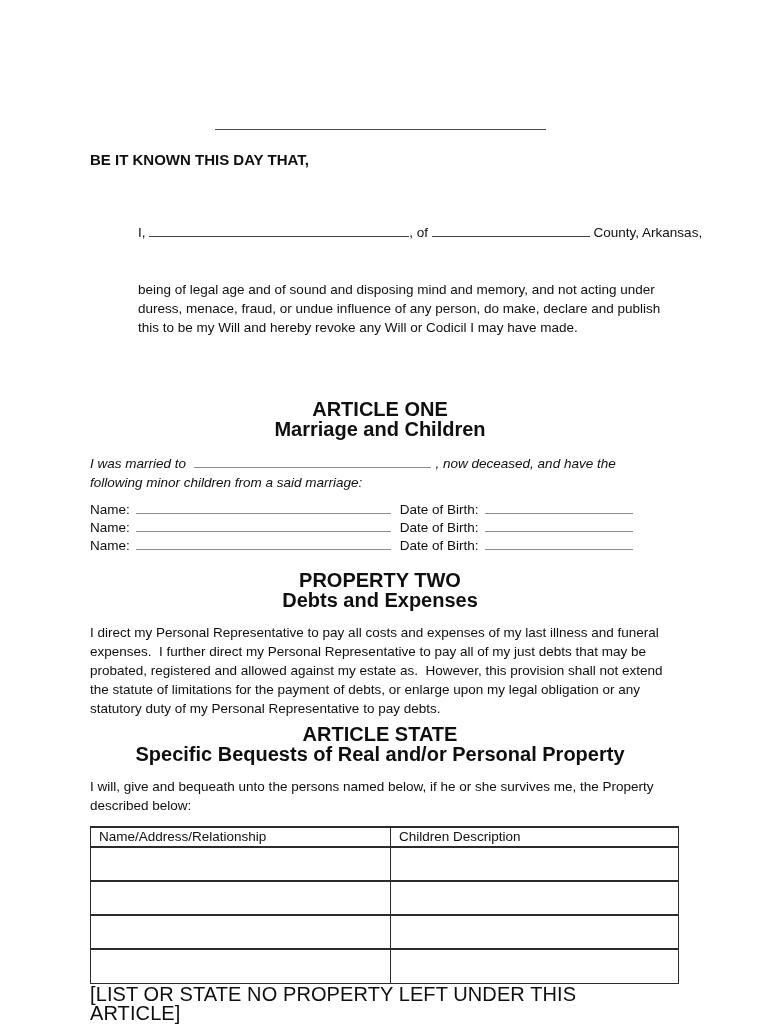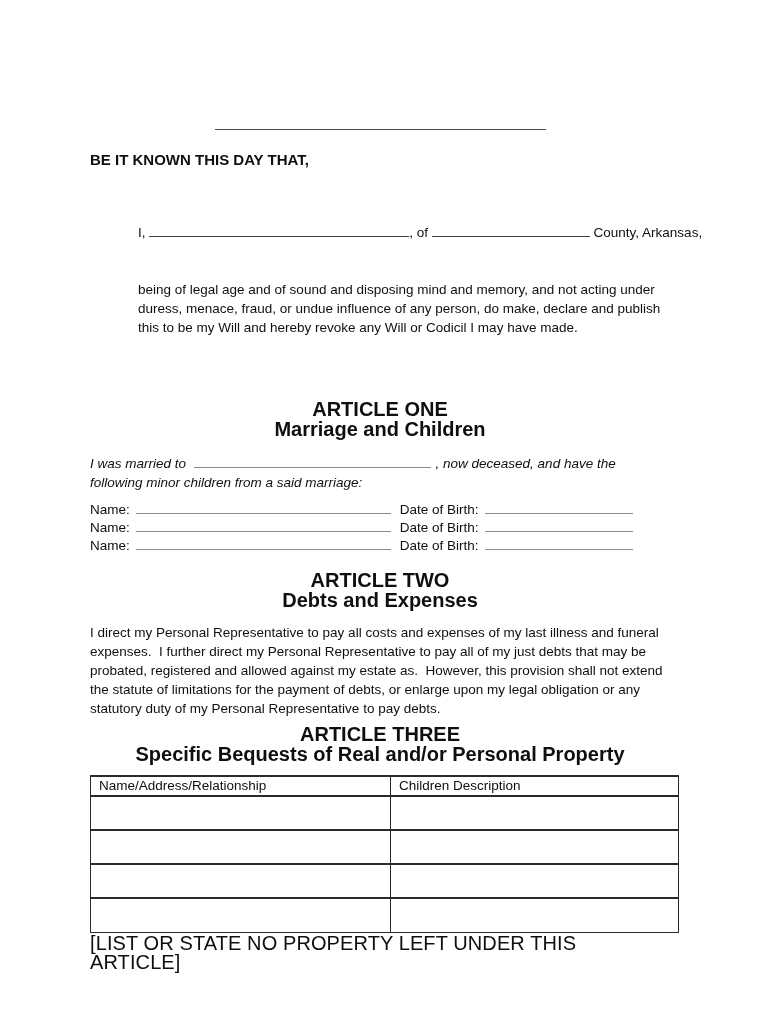--- a/index.html
+++ b/index.html
@@ -119,28 +119,29 @@
     <div class="article-heading">Marriage and Children</div>
 
     <div class="para married-para"><span>I was married to</span>  <span class="blank light" style="width:237px"></span><span class="married-tail">, now deceased, and have the following minor children from a said marriage:</span></div>
 
     <div class="children-rows">
       <div class="child-row"><span>Name:</span><span class="blank light child-name-blank"></span><span class="child-dob-label">Date of Birth:</span><span class="blank light child-dob-blank"></span></div>
       <div class="child-row"><span>Name:</span><span class="blank light child-name-blank"></span><span class="child-dob-label">Date of Birth:</span><span class="blank light child-dob-blank"></span></div>
       <div class="child-row"><span>Name:</span><span class="blank light child-name-blank"></span><span class="child-dob-label">Date of Birth:</span><span class="blank light child-dob-blank"></span></div>
     </div>
 
-    <div class="article-heading h-two">ARTICLE TWO</div>
+    <div class="article-heading h-two">PROPERTY TWO</div>
     <div class="article-heading">Debts and Expenses</div>
 
     <div class="para debts-para">I direct my Personal Representative to pay all costs and expenses of my last illness and funeral expenses.  I further direct my Personal Representative to pay all of my just debts that may be probated, registered and allowed against my estate as.  However, this provision shall not extend the statute of limitations for the payment of debts, or enlarge upon my legal obligation or any statutory duty of my Personal Representative to pay debts.</div>
 
-    <div class="article-heading h-three">ARTICLE THREE</div>
+    <div class="article-heading h-three">ARTICLE STATE</div>
     <div class="article-heading">Specific Bequests of Real and/or Personal Property</div>
 
+    <div class="para bequests-para">I will, give and bequeath unto the persons named below, if he or she survives me, the Property described below:</div>
 
     <table class="bequests-table">
       <colgroup>
           <col class="c1">
           <col class="c2">
         </colgroup>
       <thead>
         <tr>
           <th>Name/Address/Relationship</th>
           <th>Children Description</th>

